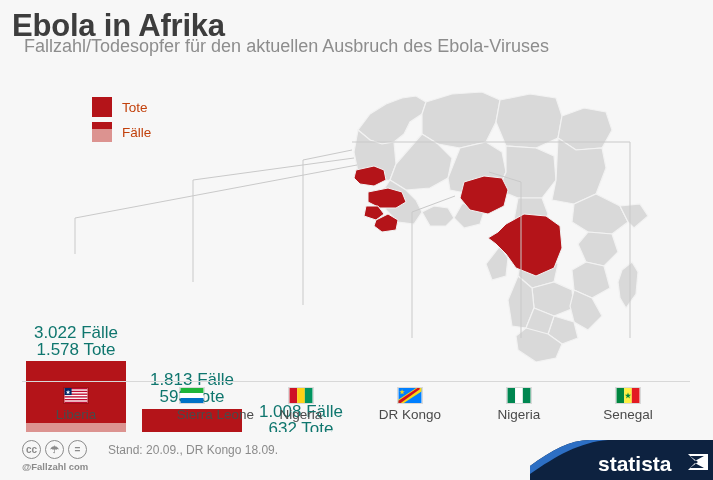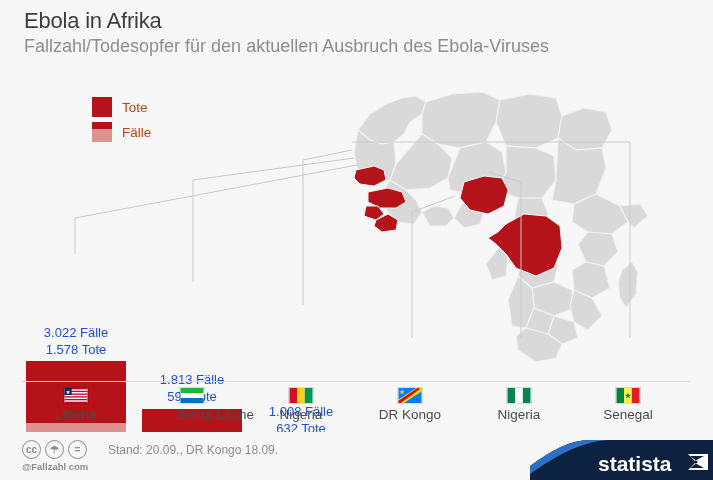--- a/index.html
+++ b/index.html
@@ -11,22 +11,22 @@
   }
   #page {
     position: relative;
     width: 713px; height: 480px;
     background: #f7f7f7;
   }
 
   
   #header { position: absolute; left: 0; top: 0; width: 713px; height: 62px; }
   #title {
-    position: absolute; left: 24px; top: 8px;
-    font-size: 22px; font-weight: normal; color: #3d3d3d;
+    position: absolute; left: 12px; top: 8px;
+    font-size: 31px; font-weight: bold; color: #3d3d3d;
     letter-spacing: -0.2px;
   }
   #subtitle {
     position: absolute; left: 24px; top: 36px;
     font-size: 18px; color: #8d8d8d; font-weight: normal;
   }
 
   
   #legend { position: absolute; left: 92px; top: 96px; }
   .legend-row { display: flex; align-items: center; height: 22px; margin-bottom: 3px; }
@@ -44,21 +44,21 @@
   #map-svg { width: 100%; height: 100%; display: block; }
 
   
   #leaders { position: absolute; left: 0; top: 0; width: 713px; height: 480px; pointer-events: none; }
 
   
   #chart { position: absolute; left: 0; top: 0; width: 713px; height: 480px; }
   .bar-group { position: absolute; bottom: 0; width: 100px; }
   .bar-labels {
     position: absolute; left: -12px; width: 124px;
-    text-align: center; font-size: 13px; color: #1d4ed8; line-height: 17px;
+    text-align: center; font-size: 17px; color: #0f766e; line-height: 17px;
   }
   .bar-stack { position: absolute; left: 0; width: 100px; }
   .seg-dead { width: 100%; background: #b41419; }
   .seg-cases { width: 100%; background: #dc9390; }
 
   #axis {
     position: absolute; left: 22px; top: 381px; width: 668px; height: 1px;
     background: #d8d8d8;
   }
 

